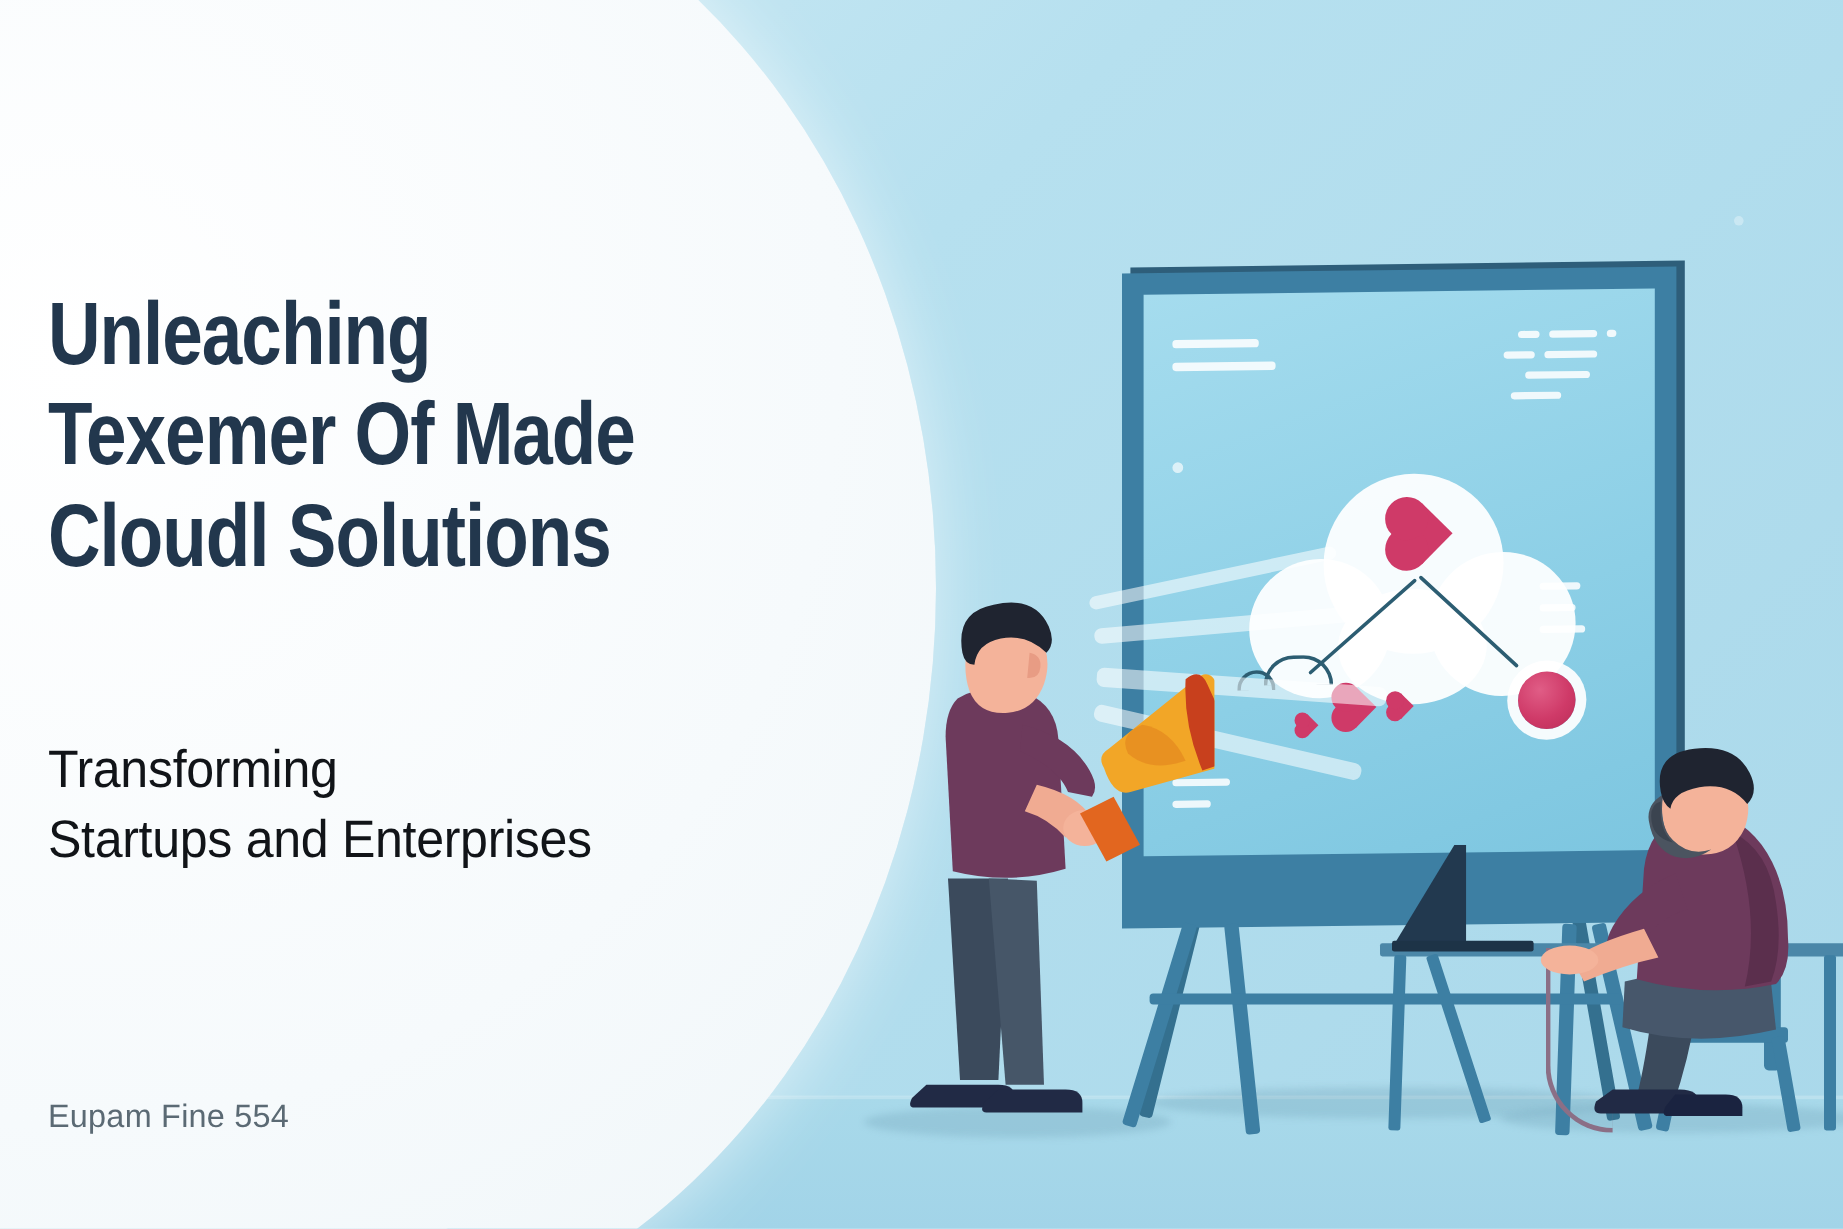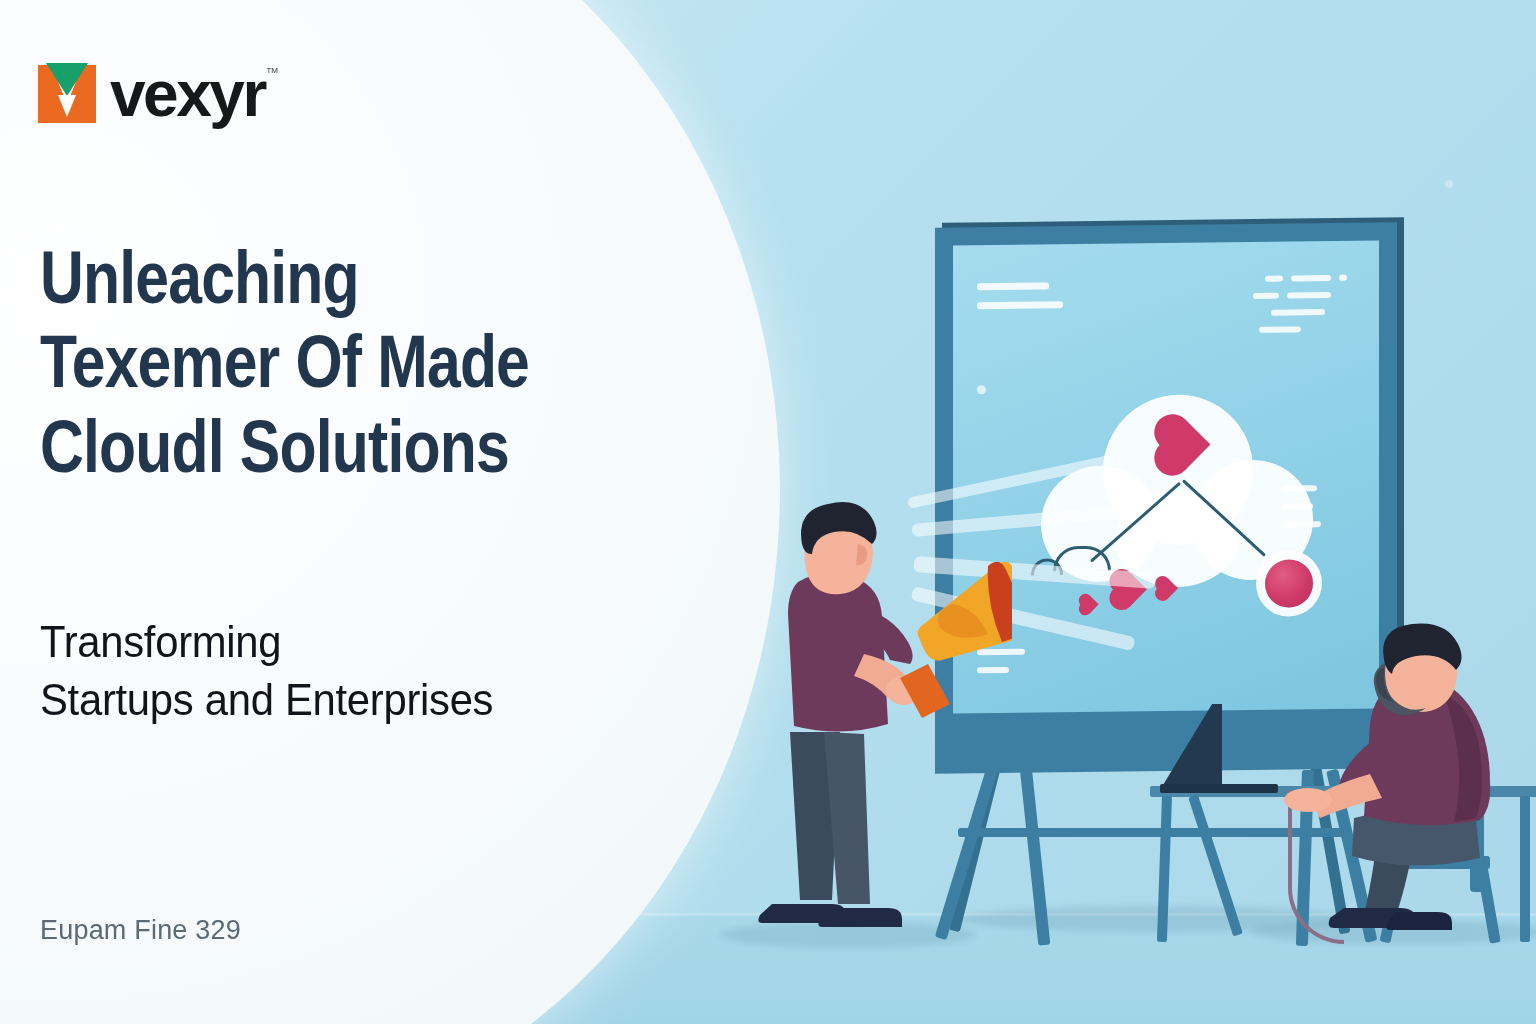--- a/index.html
+++ b/index.html
@@ -537,39 +537,28 @@
 
       <path d="M140 42 q-4 26 8 38 q14 14 32 8 q-14 10 -30 6 q-18 -6 -22 -30 q-2 -14 12 -22 z" fill="#4b5460"></path>
       <path d="M138 48 q-2 24 10 34 q-18 -4 -18 -22 q0 -10 8 -12 z" fill="#3b4450"></path>
 
       <path d="M138 40 q-6 -32 28 -36 q34 -4 46 20 q8 16 -2 26 q-14 -18 -40 -14 q-22 4 -24 18 q-6 -4 -8 -14 z" fill="#1f2430"></path>
     </svg>
   </div>
 
   <div class="content">
 
-    <div class="logo">
-      <div class="logo-mark">
-        <div class="notch"></div>
-        <div class="tri"></div>
-        <div class="tri-inner"></div>
-      </div>
-      <div class="logo-word">
-        <span>vexyr</span>
-        <span class="logo-tm">™</span>
-      </div>
-    </div>
 
     <div class="headline">
       <span class="ln">Unleaching</span>
       <span class="ln">Texemer Of Made</span>
       <span class="ln">Cloudl Solutions</span>
     </div>
 
     <div class="subtitle">
       <span class="ln">Transforming</span>
       <span class="ln">Startups and Enterprises</span>
     </div>
 
-    <div class="footnote">Eupam Fine 329</div>
+    <div class="footnote">Eupam Fine 554</div>
   </div>
 
 </div>
 
 </body></html>

